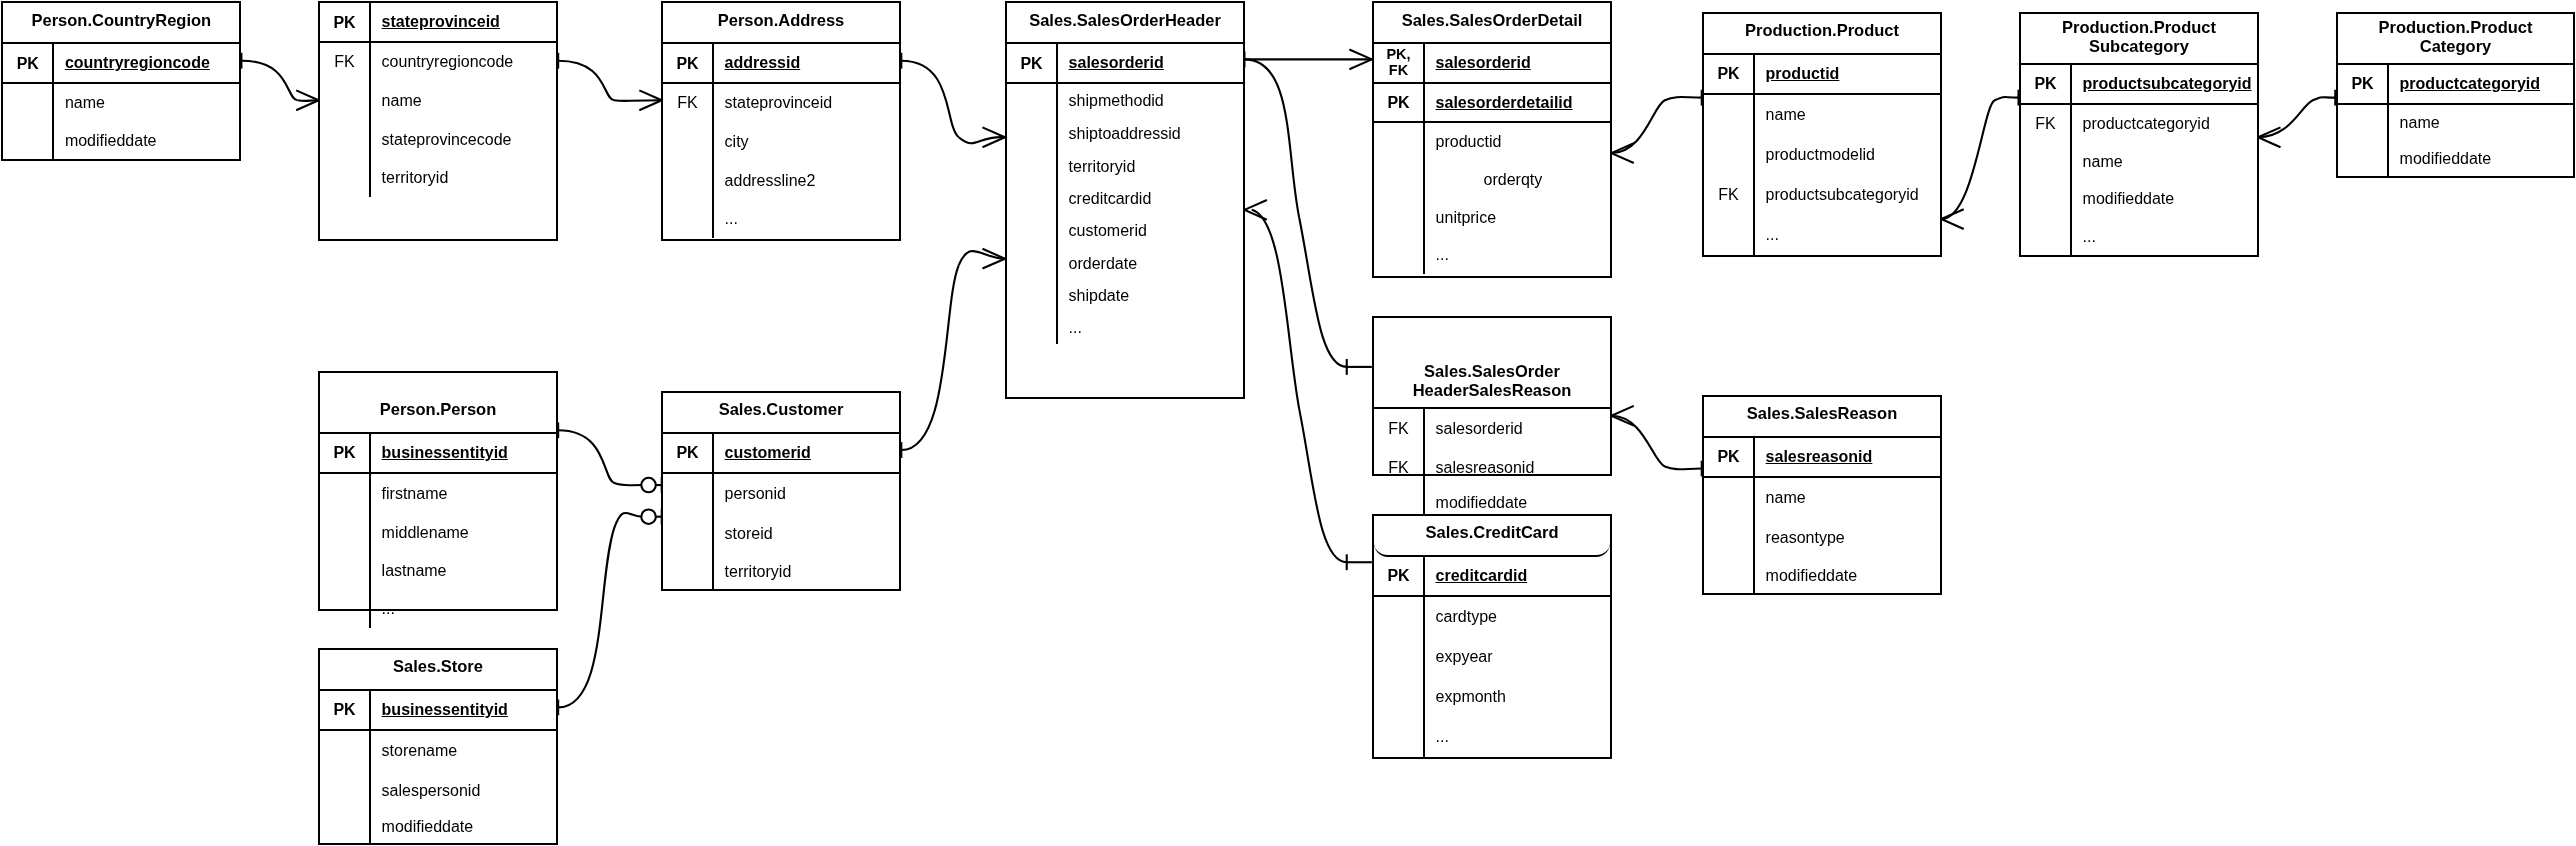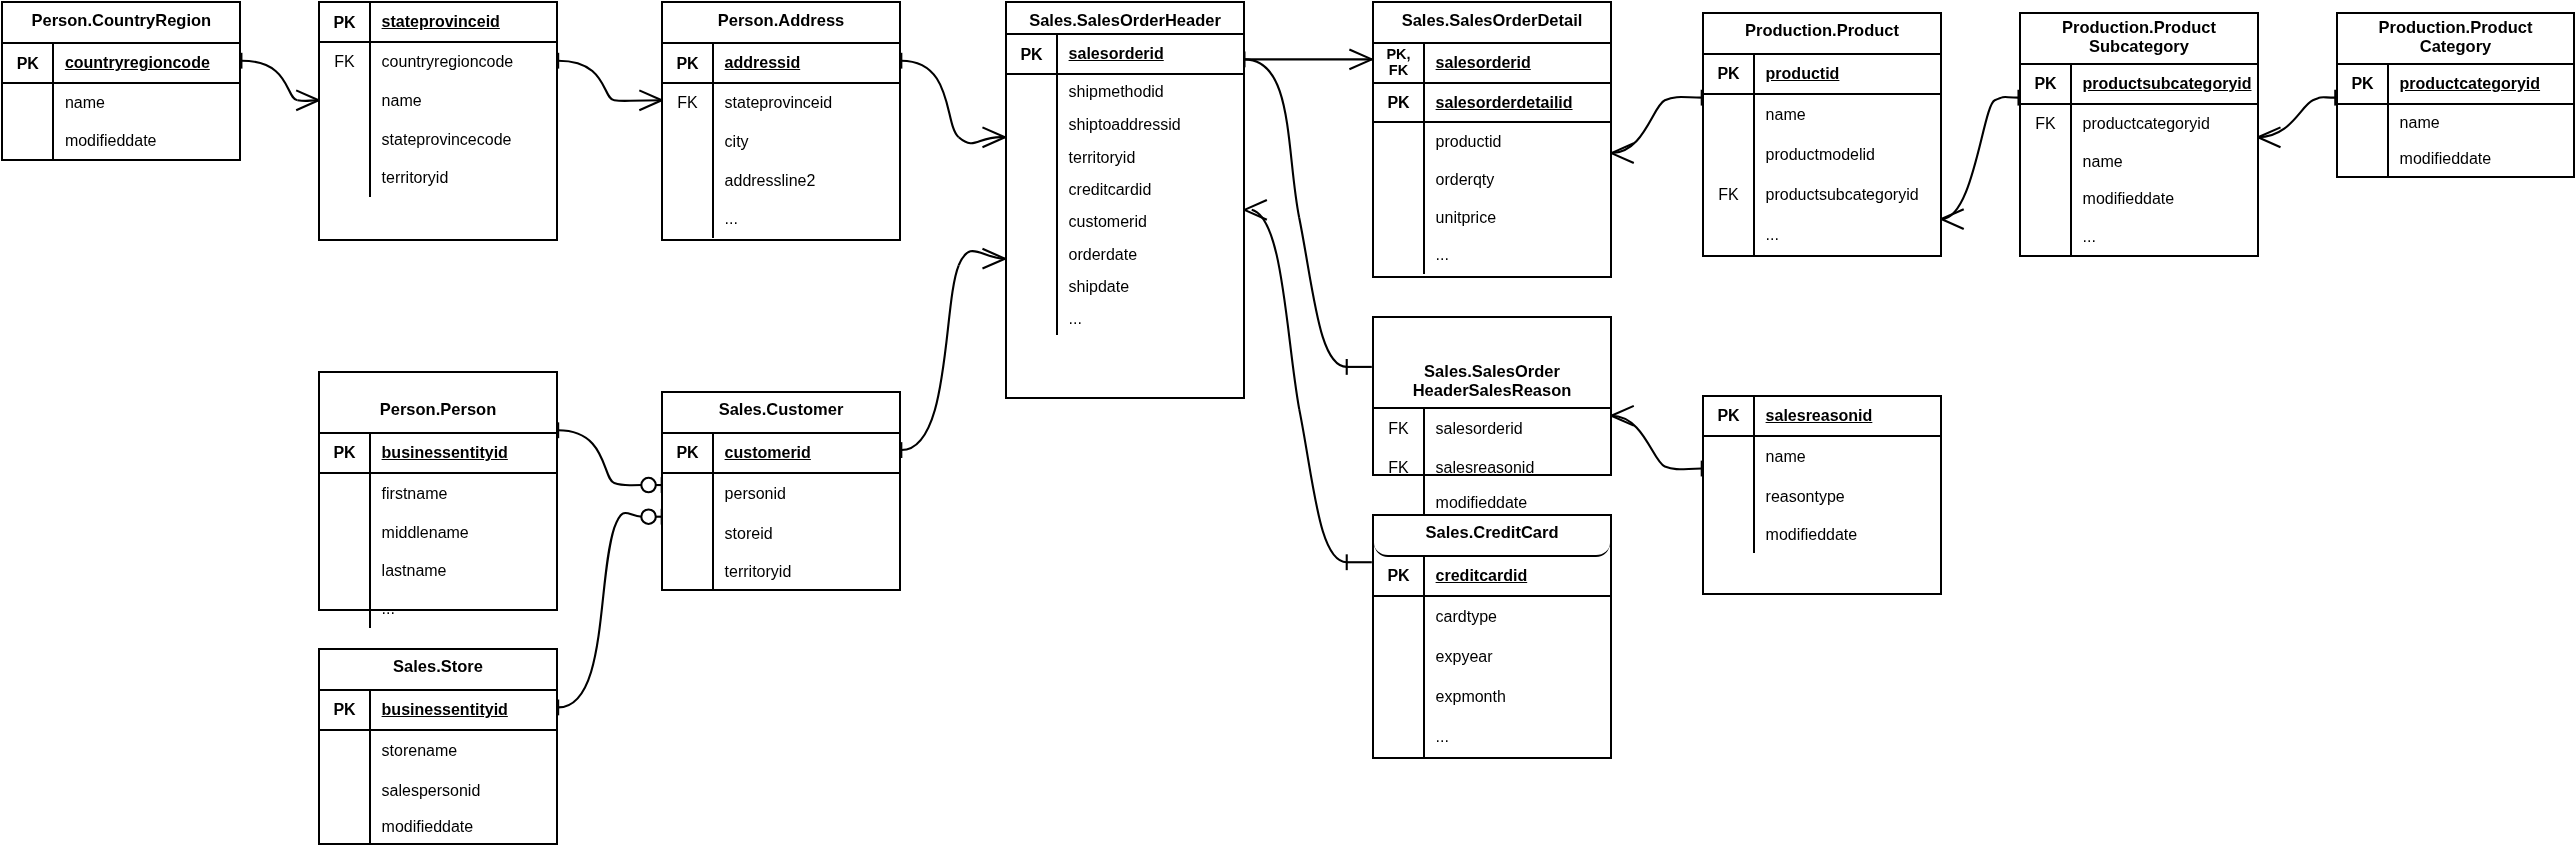--- a/index.html
+++ b/index.html
@@ -298,21 +298,21 @@
       <div class="body-names">
         <div class="body-name-cell" style="height:38px;">stateprovinceid</div>
         <div class="body-name-cell" style="height:39px;">city</div>
         <div class="body-name-cell" style="height:39px;">addressline2</div>
         <div class="body-name-cell" style="height:38px;">...</div>
       </div>
     </div>
   </div>
 
   <div class="entity-table" style="left:1005px; top:1.3px; width:240px; height:398px;">
-    <div class="entity-title" style="height:32px;">Sales.SalesOrderHeader</div>
+    <div class="entity-title" style="height:41px;">Sales.SalesOrderHeader</div>
     <div class="attr-row key-row" style="height:40px;">
       <div class="key-cell pk">PK</div>
       <div class="name-cell pk-name">salesorderid</div>
     </div>
     <div class="attr-body" style="height:260px;">
       <div class="body-keys">
         <div class="body-key-cell" style="height:40px;"></div>
         <div class="body-key-cell" style="height:40px;"></div>
         <div class="body-key-cell" style="height:39px;"></div>
         <div class="body-key-cell" style="height:39px;"></div>
@@ -347,21 +347,21 @@
     </div>
     <div class="attr-body" style="height:151px;">
       <div class="body-keys">
         <div class="body-key-cell" style="height:38px;"></div>
         <div class="body-key-cell" style="height:38px;"></div>
         <div class="body-key-cell" style="height:38px;"></div>
         <div class="body-key-cell" style="height:38px;"></div>
       </div>
       <div class="body-names">
         <div class="body-name-cell" style="height:38px;">productid</div>
-        <div class="body-name-cell" style="height:38px;">orderqty</div>
+        <div class="body-name-cell" style="height:38px;margin-left:48px;">orderqty</div>
         <div class="body-name-cell" style="height:38px;">unitprice</div>
         <div class="body-name-cell" style="height:38px;">...</div>
       </div>
     </div>
   </div>
 
   <div class="entity-table" style="left:1702px; top:12px; width:240px; height:245px;">
     <div class="entity-title" style="height:41px;">Production.Product</div>
     <div class="attr-row key-row" style="height:40px;">
       <div class="key-cell pk">PK</div>
@@ -436,20 +436,21 @@
       </div>
       <div class="body-names">
         <div class="body-name-cell" style="height:40px;">salesorderid</div>
         <div class="body-name-cell" style="height:40px;">salesreasonid</div>
         <div class="body-name-cell" style="height:30px;">modifieddate</div>
       </div>
     </div>
   </div>
 
   <div class="entity-table" style="left:1702px; top:395px; width:240px; height:200px;">
+    <div class="entity-title" style="height:41px;">Sales.SalesReason</div>
     <div class="attr-row key-row" style="height:40px;">
       <div class="key-cell pk">PK</div>
       <div class="name-cell pk-name">salesreasonid</div>
     </div>
     <div class="attr-body" style="height:116px;">
       <div class="body-keys">
         <div class="body-key-cell" style="height:40px;"></div>
         <div class="body-key-cell" style="height:40px;"></div>
         <div class="body-key-cell" style="height:36px;"></div>
       </div>

